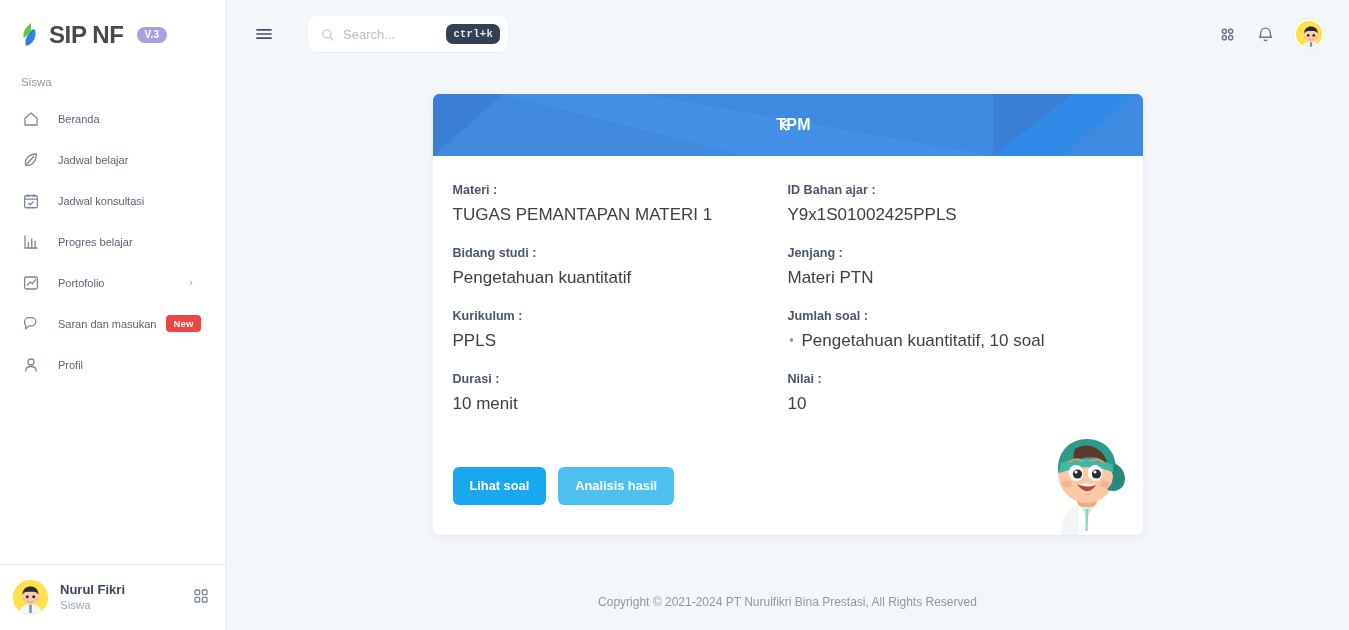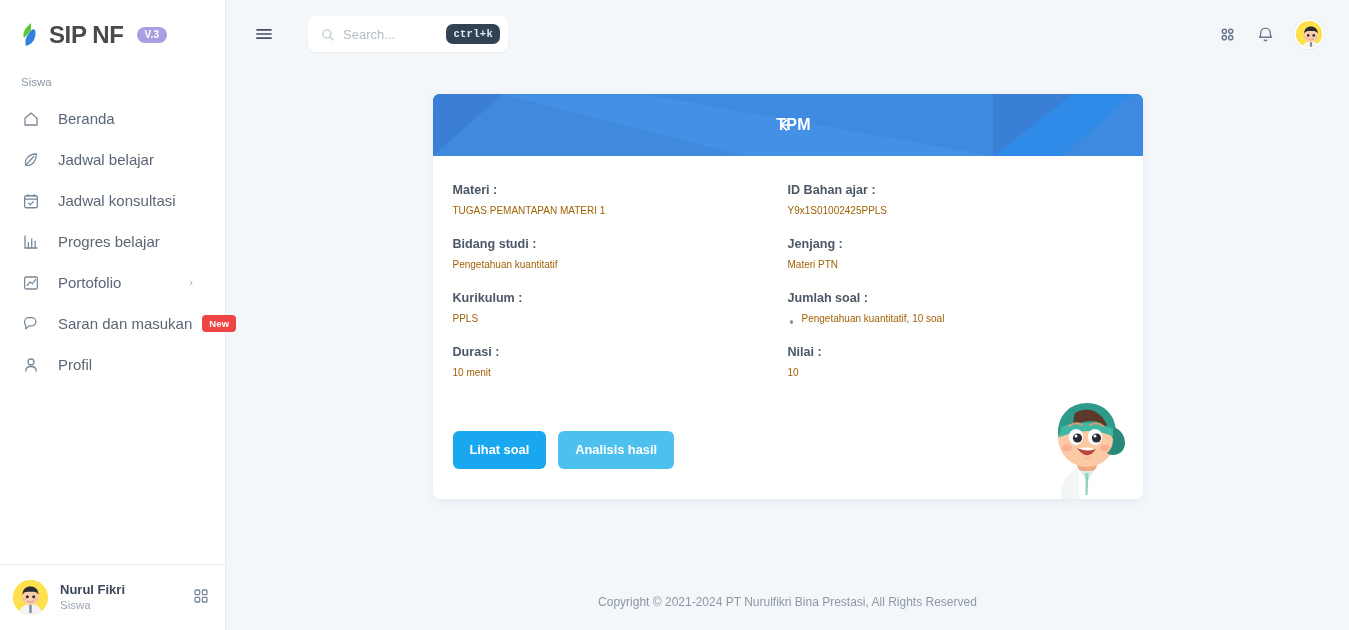--- a/index.html
+++ b/index.html
@@ -46,21 +46,21 @@
     display: flex; align-items: center;
     height: 41px; padding: 0 14px 0 21px;
     cursor: pointer; position: relative;
   }
   .nav-ico {
     width: 20px; height: 20px; flex: 0 0 20px;
     display: flex; align-items: center; justify-content: center;
     color: #7a8798;
   }
   .nav-label {
-    margin-left: 17px; font-size: 15px; color: #5a6676;
+    margin-left: 17px; font-size: 11px; color: #5a6676;
     white-space: nowrap;
   }
   .nav-chev { margin-left: auto; color: #9aa5b3; font-size: 11px; line-height: 1; padding-right: 18px;}
   .badge-new {
     margin-left: 10px; background: #ef4444; color: #fff;
     font-size: 9.5px; font-weight: bold;
     border-radius: 4px; padding: 3px 7px 3px;
     letter-spacing: .2px;
   }
   .sb-footer {
@@ -149,21 +149,21 @@
   .card-body { padding: 27px 20px 0 20px; position: relative; }
   .grid {
     display: grid; grid-template-columns: 1fr 1fr;
     column-gap: 0px; row-gap: 0px;
   }
   .field { padding: 0 0 21px 0; }
   .field-label {
     font-size: 12.6px; font-weight: bold; color: #4c5867;
     margin-bottom: 8px;
   }
-  .field-value { font-size: 10px; color: #a16207; }
+  .field-value { font-size: 17px; color: #404040; }
   .field-value ul { list-style: none; }
   .field-value li { position: relative; padding-left: 14px; }
   .field-value li:before {
     content: ""; position: absolute; left: 2px; top: 7px;
     width: 3.5px; height: 3.5px; border-radius: 50%; background: #8a95a3;
   }
   .actions { display: flex; gap: 12px; padding: 11px 0 30px 0; }
   .btn {
     border: 0; border-radius: 6px; cursor: pointer;
     font-family: "Liberation Sans", sans-serif;

